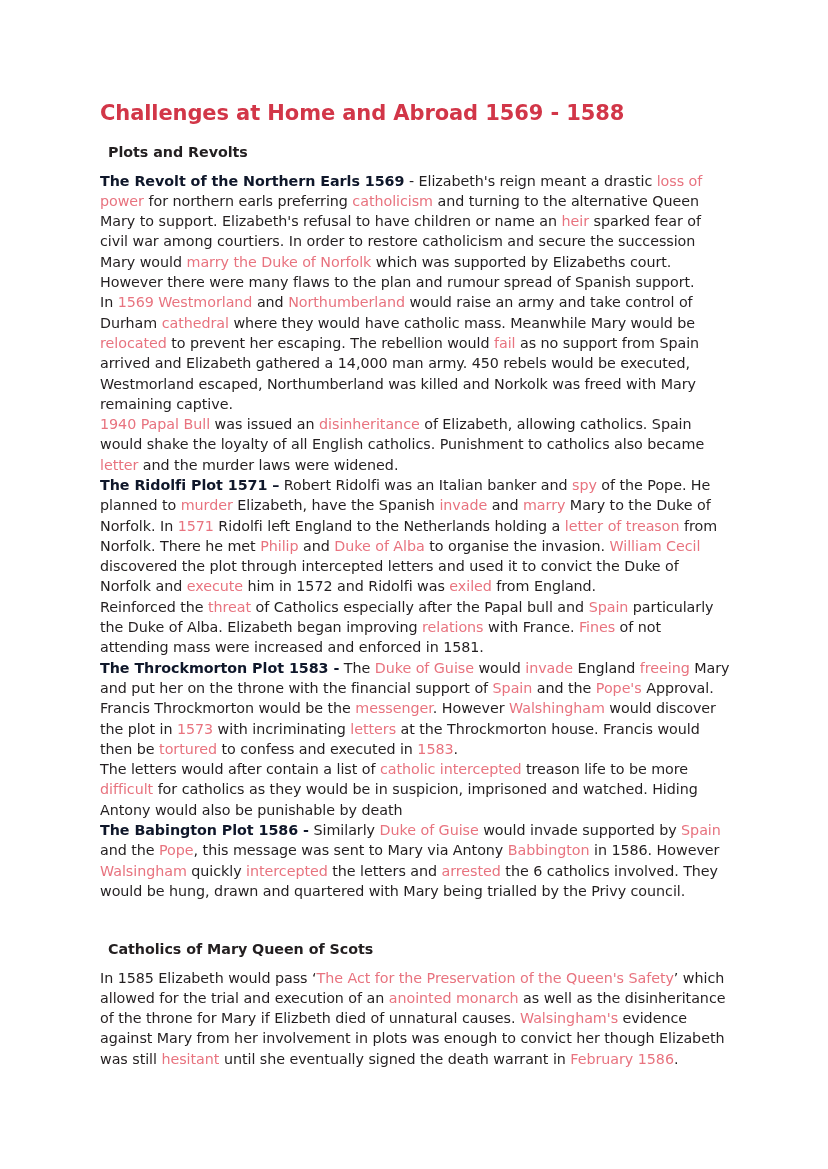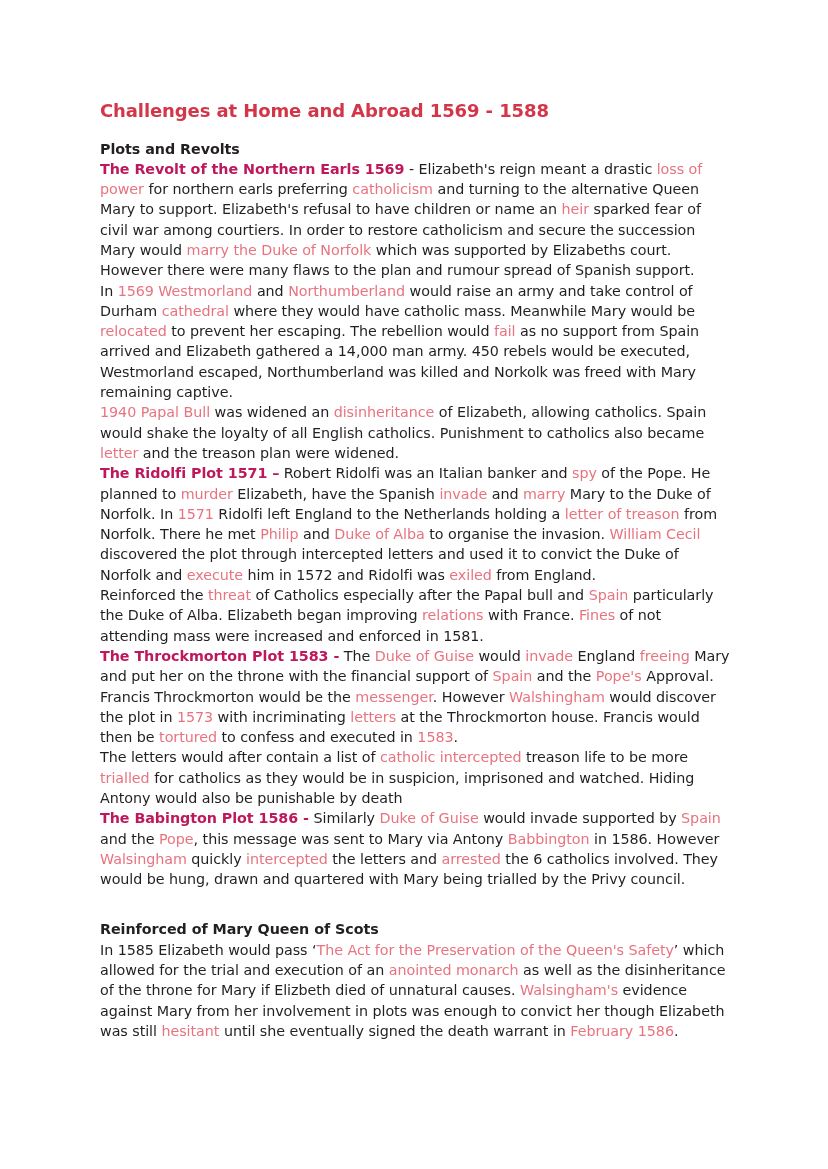--- a/index.html
+++ b/index.html
@@ -16,70 +16,70 @@
     overflow: hidden;
   }
   #page {
     box-sizing: border-box;
     width: 828px;
     height: 1169px;
     padding: 100px 100px 0 100px;
     background: #ffffff;
   }
   .doc-title {
-    font-size: 18px;
+    font-size: 21px;
     font-weight: bold;
     color: #d23648;
     letter-spacing: -0.1px;
     margin: 0 0 16px 0;
     line-height: 1.25;
   }
   .section-heading {
     font-size: 14.3px;
     font-weight: bold;
     color: #231f20;
-    margin: 0;
+    margin: 8px;
     line-height: 20.3px;
     letter-spacing: -0.05px;
   }
   .para {
     font-size: 14.3px;
     line-height: 20.3px;
     margin: 0;
     color: #231f20;
     letter-spacing: -0.05px;
     text-align: left;
     width: 630px;
   }
   .para .b {
     font-weight: bold;
-    color: #be185d;
+    color: #0f172a;
   }
   .para .r {
     color: #e8737f;
   }
   .gap {
     height: 30px;
   }
 </style>
 </head>
 <body>
 
 <div id="page">
 
   <h1 class="doc-title">Challenges at Home and Abroad 1569 - 1588</h1>
 
   <div id="sections">
       <div class="section-heading">Plots and Revolts</div>
       <p class="para"><span class="b">The Revolt of the Northern Earls 1569</span><span> - Elizabeth's reign meant a drastic </span><span class="r">loss of power</span><span> for northern earls preferring </span><span class="r">catholicism</span><span> and turning to the alternative Queen Mary to support. Elizabeth's refusal to have children or name an </span><span class="r">heir</span><span> sparked fear of civil war among courtiers. In order to restore catholicism and secure the succession Mary would </span><span class="r">marry the Duke of Norfolk</span><span> which was supported by Elizabeths court. However there were many flaws to the plan and rumour spread of Spanish support.</span></p>
       <p class="para"><span>In </span><span class="r">1569 Westmorland</span><span> and </span><span class="r">Northumberland</span><span> would raise an army and take control of Durham </span><span class="r">cathedral</span><span> where they would have catholic mass. Meanwhile Mary would be </span><span class="r">relocated</span><span> to prevent her escaping. The rebellion would </span><span class="r">fail</span><span> as no support from Spain arrived and Elizabeth gathered a 14,000 man army. 450 rebels would be executed, Westmorland escaped, Northumberland was killed and Norkolk was freed with Mary remaining captive.</span></p>
-      <p class="para"><span class="r">1940 Papal Bull</span><span> was widened an </span><span class="r">disinheritance</span><span> of Elizabeth, allowing catholics. Spain would shake the loyalty of all English catholics. Punishment to catholics also became </span><span class="r">letter</span><span> and the treason plan were widened.</span></p>
+      <p class="para"><span class="r">1940 Papal Bull</span><span> was issued an </span><span class="r">disinheritance</span><span> of Elizabeth, allowing catholics. Spain would shake the loyalty of all English catholics. Punishment to catholics also became </span><span class="r">letter</span><span> and the murder laws were widened.</span></p>
       <p class="para"><span class="b">The Ridolfi Plot 1571 –</span><span> Robert Ridolfi was an Italian banker and </span><span class="r">spy</span><span> of the Pope. He planned to </span><span class="r">murder</span><span> Elizabeth, have the Spanish </span><span class="r">invade</span><span> and </span><span class="r">marry</span><span> Mary to the Duke of Norfolk. In </span><span class="r">1571</span><span> Ridolfi left England to the Netherlands holding a </span><span class="r">letter of treason</span><span> from Norfolk. There he met </span><span class="r">Philip</span><span> and </span><span class="r">Duke of Alba</span><span> to organise the invasion. </span><span class="r">William Cecil</span><span> discovered the plot through intercepted letters and used it to convict the Duke of Norfolk and </span><span class="r">execute</span><span> him in 1572 and Ridolfi was </span><span class="r">exiled</span><span> from England.</span></p>
       <p class="para"><span>Reinforced the </span><span class="r">threat</span><span> of Catholics especially after the Papal bull and </span><span class="r">Spain</span><span> particularly the Duke of Alba. Elizabeth began improving </span><span class="r">relations</span><span> with France. </span><span class="r">Fines</span><span> of not attending mass were increased and enforced in 1581.</span></p>
       <p class="para"><span class="b">The Throckmorton Plot 1583 -</span><span> The </span><span class="r">Duke of Guise</span><span> would </span><span class="r">invade</span><span> England </span><span class="r">freeing</span><span> Mary and put her on the throne with the financial support of </span><span class="r">Spain</span><span> and the </span><span class="r">Pope's</span><span> Approval. Francis Throckmorton would be the </span><span class="r">messenger</span><span>. However </span><span class="r">Walshingham</span><span> would discover the plot in </span><span class="r">1573</span><span> with incriminating </span><span class="r">letters</span><span> at the Throckmorton house. Francis would then be </span><span class="r">tortured</span><span> to confess and executed in </span><span class="r">1583</span><span>.</span></p>
-      <p class="para"><span>The letters would after contain a list of </span><span class="r">catholic intercepted</span><span> treason life to be more </span><span class="r">trialled</span><span> for catholics as they would be in suspicion, imprisoned and watched. Hiding Antony would also be punishable by death</span></p>
+      <p class="para"><span>The letters would after contain a list of </span><span class="r">catholic intercepted</span><span> treason life to be more </span><span class="r">difficult</span><span> for catholics as they would be in suspicion, imprisoned and watched. Hiding Antony would also be punishable by death</span></p>
       <p class="para"><span class="b">The Babington Plot 1586 -</span><span> Similarly </span><span class="r">Duke of Guise</span><span> would invade supported by </span><span class="r">Spain</span><span> and the </span><span class="r">Pope</span><span>, this message was sent to Mary via Antony </span><span class="r">Babbington</span><span> in 1586. However </span><span class="r">Walsingham</span><span> quickly </span><span class="r">intercepted</span><span> the letters and </span><span class="r">arrested</span><span> the 6 catholics involved. They would be hung, drawn and quartered with Mary being trialled by the Privy council.</span></p>
       <div class="gap"></div>
-      <div class="section-heading">Reinforced of Mary Queen of Scots</div>
+      <div class="section-heading">Catholics of Mary Queen of Scots</div>
       <p class="para"><span>In 1585 Elizabeth would pass ‘</span><span class="r">The Act for the Preservation of the Queen's Safety</span><span>’ which allowed for the trial and execution of an </span><span class="r">anointed monarch</span><span> as well as the disinheritance of the throne for Mary if Elizbeth died of unnatural causes. </span><span class="r">Walsingham's</span><span> evidence against Mary from her involvement in plots was enough to convict her though Elizabeth was still </span><span class="r">hesitant</span><span> until she eventually signed the death warrant in </span><span class="r">February 1586</span><span>.</span></p>
     </div>
 
 </div>
 
 </body></html>

